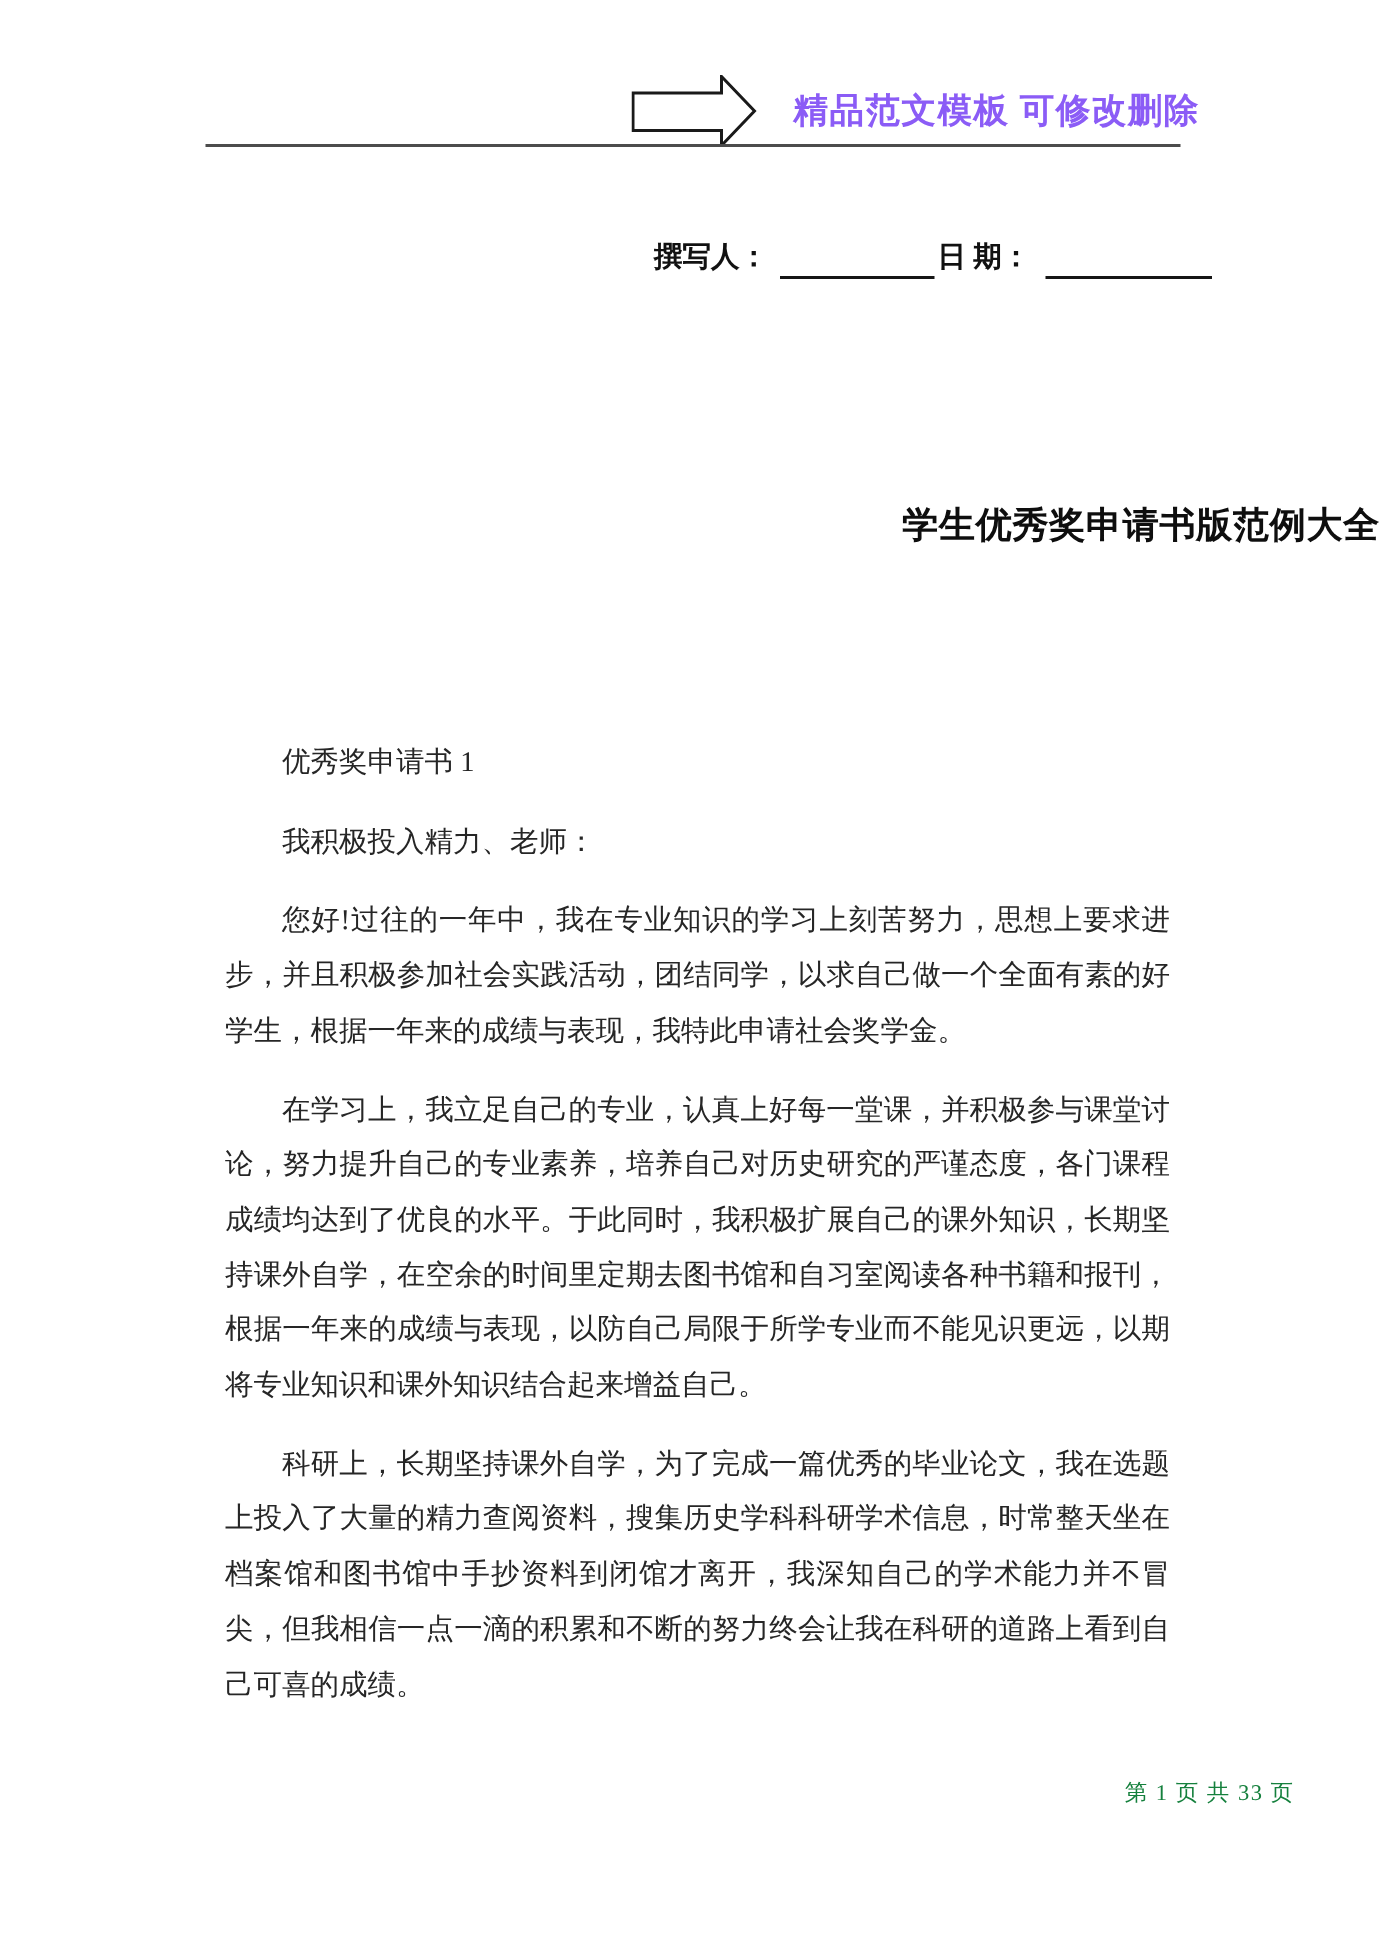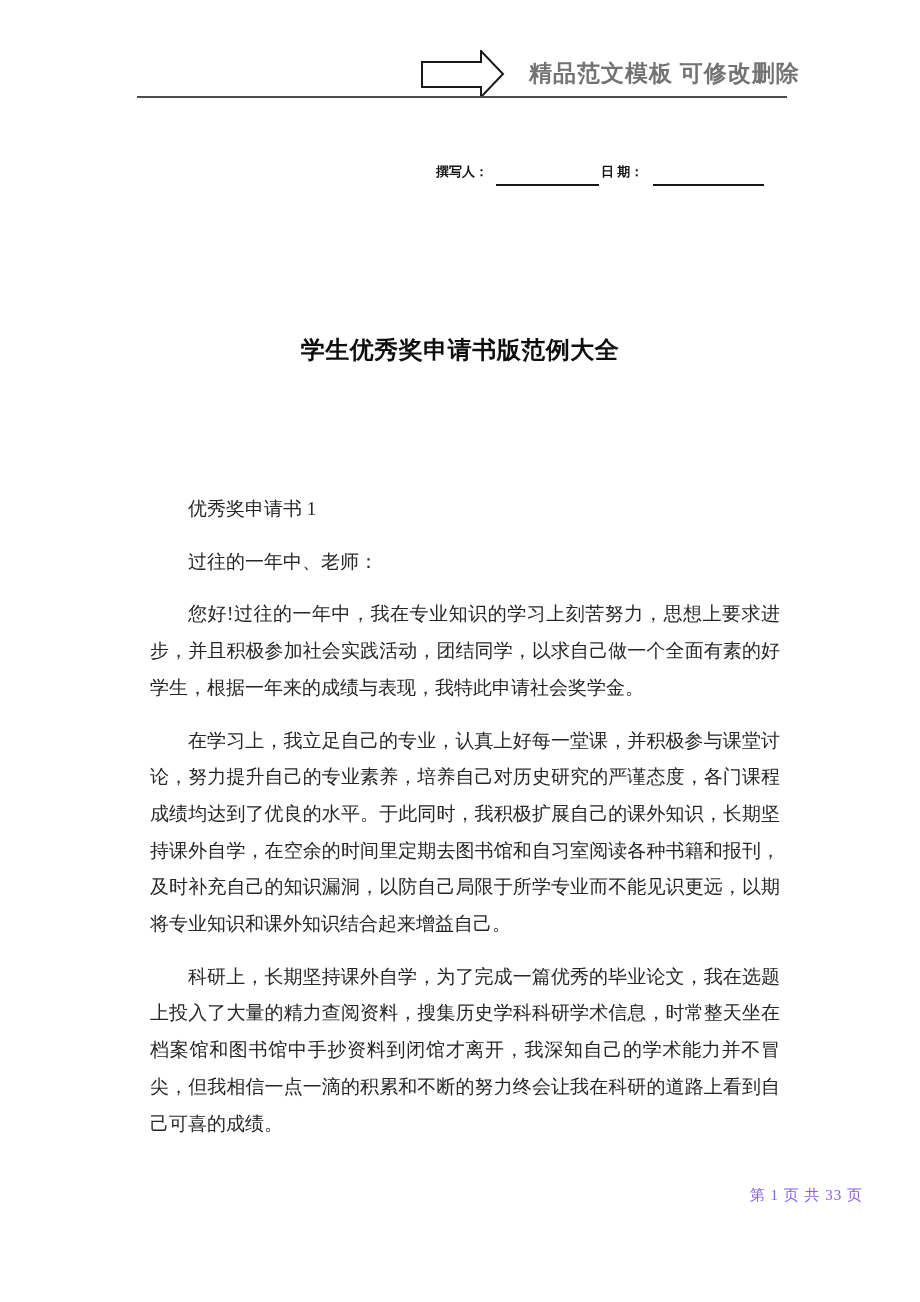--- a/index.html
+++ b/index.html
@@ -10,80 +10,80 @@
     position: relative;
     overflow: hidden;
     font-family: "Liberation Serif", "DejaVu Serif", serif;
     color: #1f1f1f;
   }
 
   
   .arrow-icon { position: absolute; left: 421px; top: 50px; }
   .banner-text {
     position: absolute; left: 529px; top: 58px;
-    font-size: 23px; font-weight: bold; color: #737373;
+    font-size: 23px; font-weight: bold; color: #8b5cf6;
     letter-spacing: 1px; white-space: nowrap;
   }
   .header-divider {
     position: absolute; left: 137px; top: 96px;
     width: 650px; height: 2px; background: #4c4c4c;
   }
 
   
   .byline {
     position: absolute; left: 436px; top: 158px;
-    font-size: 13px; font-weight: bold; color: #111;
+    font-size: 19px; font-weight: bold; color: #111;
     line-height: 28px; white-space: nowrap;
   }
   .blank-line {
     display: inline-block;
     border-bottom: 2px solid #161616;
     height: 26px; vertical-align: bottom;
   }
   .blank-writer { width: 103px; margin-left: 8px; }
   .blank-date   { width: 111px; margin-left: 10px; }
   .date-label   { margin-left: 2px; }
 
   
   .doc-title {
     position: absolute; left: 0; top: 334px; width: 920px; margin: 0;
-    text-align: center;
+    text-align: right;
     font-size: 24px; font-weight: bold; color: #0e0e0e;
     letter-spacing: 0.5px;
   }
 
   
   .doc-body {
     position: absolute; left: 134px; top: 475px; width: 662px;
     font-size: 19px; line-height: 36.7px;
     text-align: justify; color: #262626;
   }
   .doc-body p { margin: 16px; text-indent: 2em; }
 
   
   .page-footer {
     position: absolute; top: 1186px; right: 57px;
-    font-size: 15px; color: #8b5cf6; letter-spacing: 1px;
+    font-size: 15px; color: #15803d; letter-spacing: 1px;
     white-space: nowrap;
   }
 </style>
 </head>
 <body>
 
 <svg class="arrow-icon" width="84" height="48" viewBox="0 0 84 48">
   <polygon points="1,12 60,12 60,1 82,24 60,47 60,37 1,37" fill="#ffffff" stroke="#1a1a1a" stroke-width="2"></polygon>
 </svg>
 <div class="banner-text">精品范文模板 可修改删除</div>
 <div class="header-divider"></div>
 
 <div class="byline"><span>撰写人：</span><span class="blank-line blank-writer"></span><span class="date-label">日 期：</span><span class="blank-line blank-date"></span></div>
 
 <h1 class="doc-title">学生优秀奖申请书版范例大全</h1>
 
 <div class="doc-body">
     <p>优秀奖申请书 1</p>
-    <p>过往的一年中、老师：</p>
+    <p>我积极投入精力、老师：</p>
     <p>您好!过往的一年中，我在专业知识的学习上刻苦努力，思想上要求进步，并且积极参加社会实践活动，团结同学，以求自己做一个全面有素的好学生，根据一年来的成绩与表现，我特此申请社会奖学金。</p>
-    <p>在学习上，我立足自己的专业，认真上好每一堂课，并积极参与课堂讨论，努力提升自己的专业素养，培养自己对历史研究的严谨态度，各门课程成绩均达到了优良的水平。于此同时，我积极扩展自己的课外知识，长期坚持课外自学，在空余的时间里定期去图书馆和自习室阅读各种书籍和报刊，及时补充自己的知识漏洞，以防自己局限于所学专业而不能见识更远，以期将专业知识和课外知识结合起来增益自己。</p>
+    <p>在学习上，我立足自己的专业，认真上好每一堂课，并积极参与课堂讨论，努力提升自己的专业素养，培养自己对历史研究的严谨态度，各门课程成绩均达到了优良的水平。于此同时，我积极扩展自己的课外知识，长期坚持课外自学，在空余的时间里定期去图书馆和自习室阅读各种书籍和报刊，根据一年来的成绩与表现，以防自己局限于所学专业而不能见识更远，以期将专业知识和课外知识结合起来增益自己。</p>
     <p>科研上，长期坚持课外自学，为了完成一篇优秀的毕业论文，我在选题上投入了大量的精力查阅资料，搜集历史学科科研学术信息，时常整天坐在档案馆和图书馆中手抄资料到闭馆才离开，我深知自己的学术能力并不冒尖，但我相信一点一滴的积累和不断的努力终会让我在科研的道路上看到自己可喜的成绩。</p>
   </div>
 
 <div class="page-footer">第 1 页 共 33 页</div>
 
 </body></html>

